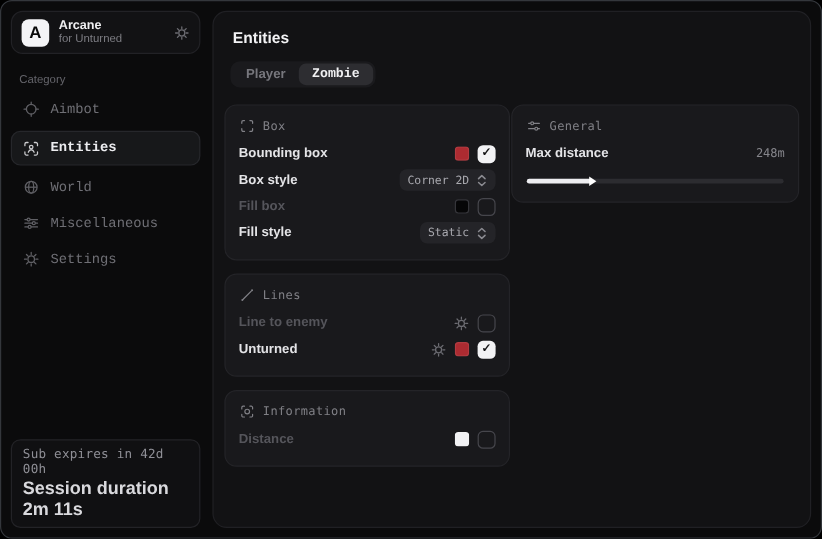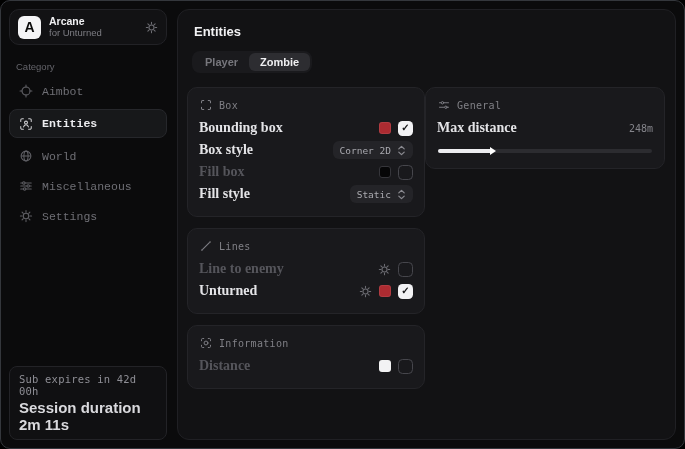--- a/index.html
+++ b/index.html
@@ -24,30 +24,30 @@
   .side-item.active{background:#17181a;border-color:#26272b;color:#ececef;font-weight:bold;height:29px;margin:3px 0;}
   .sub-card{margin-top:auto;background:#101012;border:1px solid #232327;border-radius:8px;padding:6px 9px;}
   .sub-line1{font-family:"DejaVu Sans Mono",monospace;font-size:10.5px;color:#8f8f96;letter-spacing:.2px;}
   .sub-line2{font-size:15px;color:#d9d9dd;font-weight:bold;margin-top:2px;}
   
   .main{flex:1;margin:8px 8px 8px 2px;background:#121214;border:1px solid #202024;border-radius:12px;
     padding:12px 9px;overflow:hidden;}
   .page-title{font-size:13px;font-weight:bold;color:#f2f2f4;margin:2px 0 12px 7px;}
   .tabs{display:inline-flex;background:#1a1a1d;border-radius:8px;padding:2px;margin-left:5px;}
   .tab{padding:3px 11px;font-size:11px;color:#77777d;border-radius:6px;cursor:pointer;font-weight:bold;}
-  .tab.active{background:#2d2d31;color:#f0f0f2;}
-  .columns{display:flex;gap:0;margin-top:14px;align-items:flex-start;}
+  .tab.active{background:#2d2d31;color:#f0f0f2;font-family:Liberation Mono, monospace;}
+  .columns{display:flex;gap:0;margin-top:14px;align-items:flex-start;justify-content:space-between;}
   .col{display:flex;flex-direction:column;gap:11px;}
   .col-left{width:238px;}
   .col-right{width:240px;}
   .panel{background:#19191c;border:1px solid #242428;border-radius:10px;padding:9px 11px 11px;}
   .panel-head{display:flex;align-items:center;gap:7px;color:#808086;font-family:"DejaVu Sans Mono",monospace;
     font-size:10px;letter-spacing:.3px;margin:2px 0 6px 1px;}
   .row{display:flex;align-items:center;justify-content:space-between;height:22px;}
-  .row-label{font-size:14px;font-weight:bold;color:#e4e4e7;font-family:Liberation Serif, serif;}
+  .row-label{font-size:11px;font-weight:bold;color:#e4e4e7;}
   .row-label.dim{color:#55555b;}
   .controls{display:flex;align-items:center;gap:7px;}
   .swatch{width:12px;height:12px;border-radius:3px;border:1px solid rgba(255,255,255,.08);cursor:pointer;}
   .swatch.dark{border-color:#35353a;}
   .checkbox{width:15px;height:15px;border-radius:4.5px;display:flex;align-items:center;justify-content:center;cursor:pointer;}
   .checkbox.unchecked{border:1.5px solid #46464c;background:transparent;}
   .checkbox.checked{background:#f2f2f4;}
   .checkbox .check{color:#121214;font-size:10px;font-weight:bold;line-height:1;}
   .dropdown{display:flex;align-items:center;gap:6px;background:#242428;border-radius:6px;padding:2px 7px;
     height:18px;cursor:pointer;}

